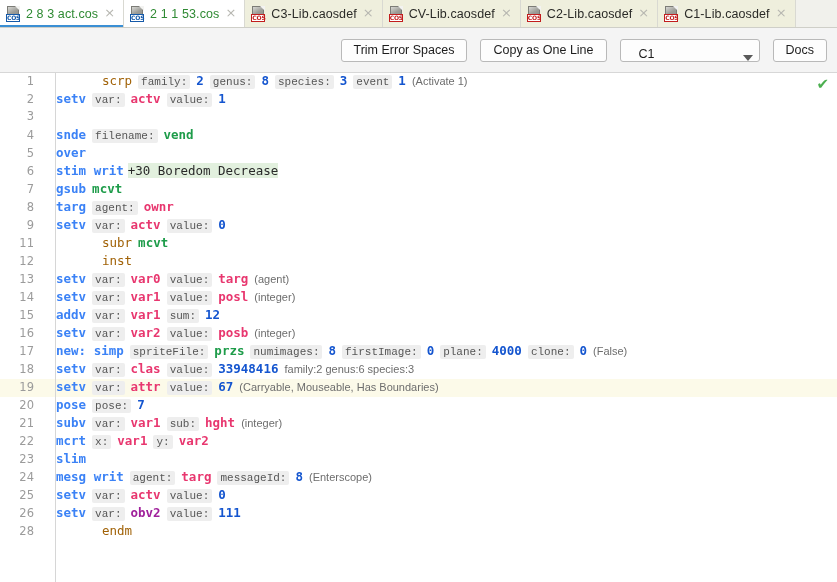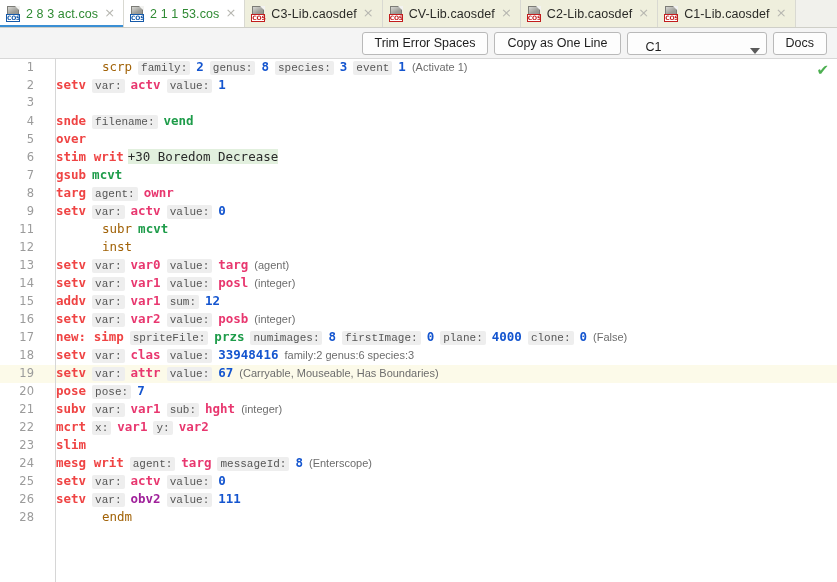--- a/index.html
+++ b/index.html
@@ -100,29 +100,29 @@
     text-align: center;
     letter-spacing: -0.2px;
   }
   .fileicon.red .badge {
     border-color: #c21d1d;
     color: #c21d1d;
   }
 
   
   #toolbar {
-    height: 31px;
+    height: 45px;
     background: #f4f4f4;
     border-bottom: 1px solid #d7d7d7;
     box-sizing: border-box;
     display: flex;
     align-items: center;
     justify-content: flex-end;
     padding-right: 10px;
-    gap: 6px;
+    gap: 13px;
   }
   .tb-btn {
     height: 23px;
     padding: 0 12px;
     background: #fdfdfd;
     border: 1px solid #b9b9b9;
     border-radius: 3px;
     font-size: 12.5px;
     color: #1d1d1d;
     font-family: "Liberation Sans", sans-serif;
@@ -191,21 +191,21 @@
     font-family: "DejaVu Sans", sans-serif;
   }
   .lcontent {
     padding-left: 12px;
     white-space: nowrap;
     font-family: "DejaVu Sans Mono", monospace;
     font-size: 12.5px;
   }
   
   .tok { display: inline; }
-  .t-cmd      { color: #ef4444; font-weight: bold; }
+  .t-cmd      { color: #3b82f6; font-weight: bold; }
   .t-flow     { color: #a16207; font-weight: normal; margin-left: 46px; }
   .t-num      { color: #1455cf; font-weight: bold; }
   .t-var      { color: #e8376f; font-weight: bold; }
   .t-var2     { color: #a0219b; font-weight: bold; }
   .t-str      { color: #1e9c4a; font-weight: bold; }
   .t-lbl {
     color: #565656;
     font-family: Liberation Mono, monospace;
     font-size: 11px;
     font-weight: normal;

